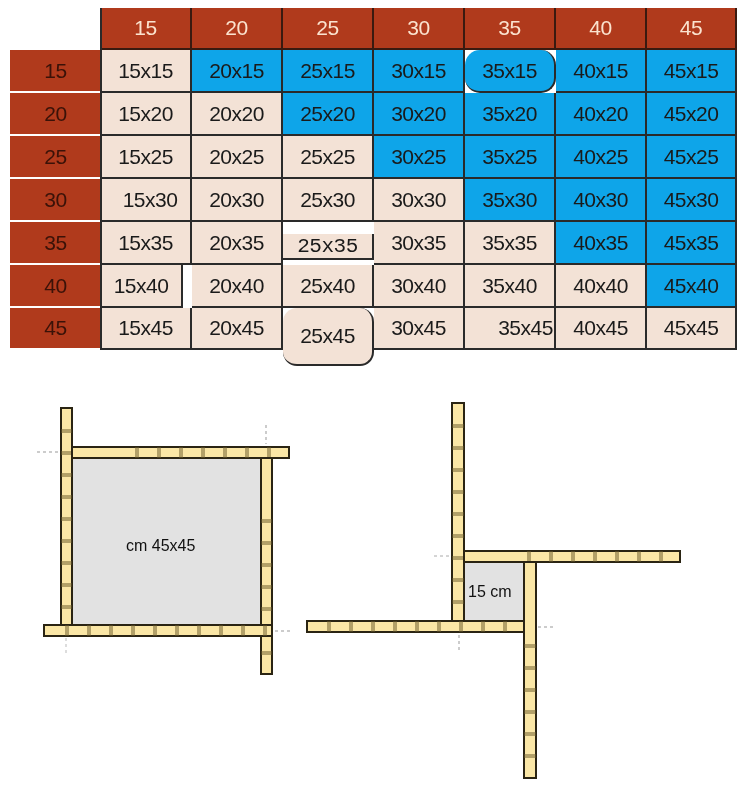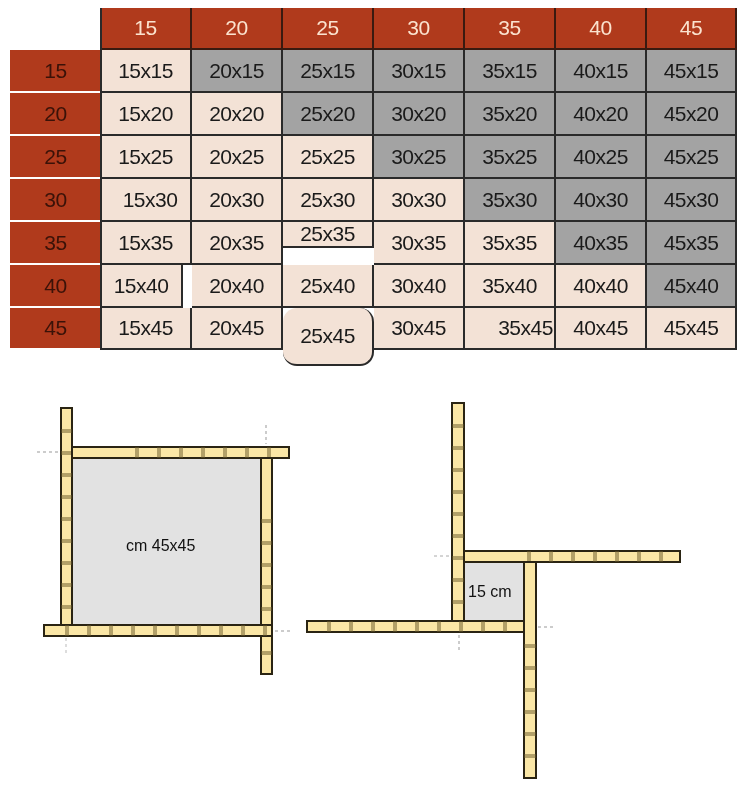--- a/index.html
+++ b/index.html
@@ -3,42 +3,42 @@
 <meta charset="utf-8">
 <style>
   html, body { margin:0; padding:0; background:#ffffff; }
   body { width:745px; height:786px; position:relative; overflow:hidden;
          font-family:"Liberation Sans", "DejaVu Sans", sans-serif; }
   .tbl { position:absolute; left:0; top:0; }
   .cell { position:absolute; display:flex; align-items:center; justify-content:center;
           box-sizing:border-box; font-size:21px; color:#1a1a1a; letter-spacing:-0.5px; }
   .colhead { background:#b03a1c; color:#fbe3cf; border-right:2px solid #3a1a10; border-bottom:2px solid #3a1a10; }
   .rowhead { background:#b03a1c; color:#3a1208; border-bottom:2px solid #ffffff; }
-  .datacell { border-right:2px solid #2a2a2a; border-bottom:2px solid #2a2a2a; background:#a3a3a3; }
+  .datacell { border-right:2px solid #2a2a2a; border-bottom:2px solid #2a2a2a; background:#0ea5e9; }
   .datacell.hl { background:#f3e2d6; }
   svg.diagram { position:absolute; left:0; top:0; }
   .dlabel { position:absolute; font-size:16px; color:#111; }
 </style>
 </head>
 <body>
 
 <div class="tbl" id="tbl">
     <div class="cell colhead" style="left: 101px; top: 8px; width: 91px; height: 42px;">15</div>
     <div class="cell colhead" style="left: 192px; top: 8px; width: 91px; height: 42px;">20</div>
     <div class="cell colhead" style="left: 283px; top: 8px; width: 91px; height: 42px;">25</div>
     <div class="cell colhead" style="left: 374px; top: 8px; width: 91px; height: 42px;">30</div>
     <div class="cell colhead" style="left: 465px; top: 8px; width: 91px; height: 42px;">35</div>
     <div class="cell colhead" style="left: 556px; top: 8px; width: 91px; height: 42px;">40</div>
     <div class="cell colhead" style="left: 647px; top: 8px; width: 90px; height: 42px;">45</div>
     <div class="cell rowhead" style="left: 10px; top: 50px; width: 91px; height: 43px;">15</div>
     <div class="cell datacell hl" style="left: 101px; top: 50px; width: 91px; height: 43px;">15x15</div>
     <div class="cell datacell" style="left: 192px; top: 50px; width: 91px; height: 43px;">20x15</div>
     <div class="cell datacell" style="left: 283px; top: 50px; width: 91px; height: 43px;">25x15</div>
     <div class="cell datacell" style="left: 374px; top: 50px; width: 91px; height: 43px;">30x15</div>
-    <div class="cell datacell" style="left: 465px; top: 50px; width: 91px; height: 43px;">35x15</div>
+    <div class="cell datacell" style="left: 465px; top: 50px; width: 91px; height: 43px; border-radius: 15px;">35x15</div>
     <div class="cell datacell" style="left: 556px; top: 50px; width: 91px; height: 43px;">40x15</div>
     <div class="cell datacell" style="left: 647px; top: 50px; width: 90px; height: 43px;">45x15</div>
     <div class="cell rowhead" style="left: 10px; top: 93px; width: 91px; height: 43px;">20</div>
     <div class="cell datacell hl" style="left: 101px; top: 93px; width: 91px; height: 43px;">15x20</div>
     <div class="cell datacell hl" style="left: 192px; top: 93px; width: 91px; height: 43px;">20x20</div>
     <div class="cell datacell" style="left: 283px; top: 93px; width: 91px; height: 43px;">25x20</div>
     <div class="cell datacell" style="left: 374px; top: 93px; width: 91px; height: 43px;">30x20</div>
     <div class="cell datacell" style="left: 465px; top: 93px; width: 91px; height: 43px;">35x20</div>
     <div class="cell datacell" style="left: 556px; top: 93px; width: 91px; height: 43px;">40x20</div>
     <div class="cell datacell" style="left: 647px; top: 93px; width: 90px; height: 43px;">45x20</div>
@@ -54,21 +54,21 @@
     <div class="cell datacell hl" style="left: 101px; top: 179px; width: 91px; height: 43px; padding-left: 9px;">15x30</div>
     <div class="cell datacell hl" style="left: 192px; top: 179px; width: 91px; height: 43px;">20x30</div>
     <div class="cell datacell hl" style="left: 283px; top: 179px; width: 91px; height: 43px;">25x30</div>
     <div class="cell datacell hl" style="left: 374px; top: 179px; width: 91px; height: 43px;">30x30</div>
     <div class="cell datacell" style="left: 465px; top: 179px; width: 91px; height: 43px;">35x30</div>
     <div class="cell datacell" style="left: 556px; top: 179px; width: 91px; height: 43px;">40x30</div>
     <div class="cell datacell" style="left: 647px; top: 179px; width: 90px; height: 43px;">45x30</div>
     <div class="cell rowhead" style="left: 10px; top: 222px; width: 91px; height: 43px;">35</div>
     <div class="cell datacell hl" style="left: 101px; top: 222px; width: 91px; height: 43px;">15x35</div>
     <div class="cell datacell hl" style="left: 192px; top: 222px; width: 91px; height: 43px;">20x35</div>
-    <div class="cell datacell hl" style="left: 283px; top: 222px; width: 91px; height: 26px;">25x35</div>
+    <div class="cell datacell hl" style="left: 283px; top: 234px; width: 91px; height: 26px; font-family: Liberation Mono, monospace;">25x35</div>
     <div class="cell datacell hl" style="left: 374px; top: 222px; width: 91px; height: 43px;">30x35</div>
     <div class="cell datacell hl" style="left: 465px; top: 222px; width: 91px; height: 43px;">35x35</div>
     <div class="cell datacell" style="left: 556px; top: 222px; width: 91px; height: 43px;">40x35</div>
     <div class="cell datacell" style="left: 647px; top: 222px; width: 90px; height: 43px;">45x35</div>
     <div class="cell rowhead" style="left: 10px; top: 265px; width: 91px; height: 43px;">40</div>
     <div class="cell datacell hl" style="left: 101px; top: 265px; width: 82px; height: 43px;">15x40</div>
     <div class="cell datacell hl" style="left: 192px; top: 265px; width: 91px; height: 43px;">20x40</div>
     <div class="cell datacell hl" style="left: 283px; top: 265px; width: 91px; height: 43px;">25x40</div>
     <div class="cell datacell hl" style="left: 374px; top: 265px; width: 91px; height: 43px;">30x40</div>
     <div class="cell datacell hl" style="left: 465px; top: 265px; width: 91px; height: 43px;">35x40</div>

